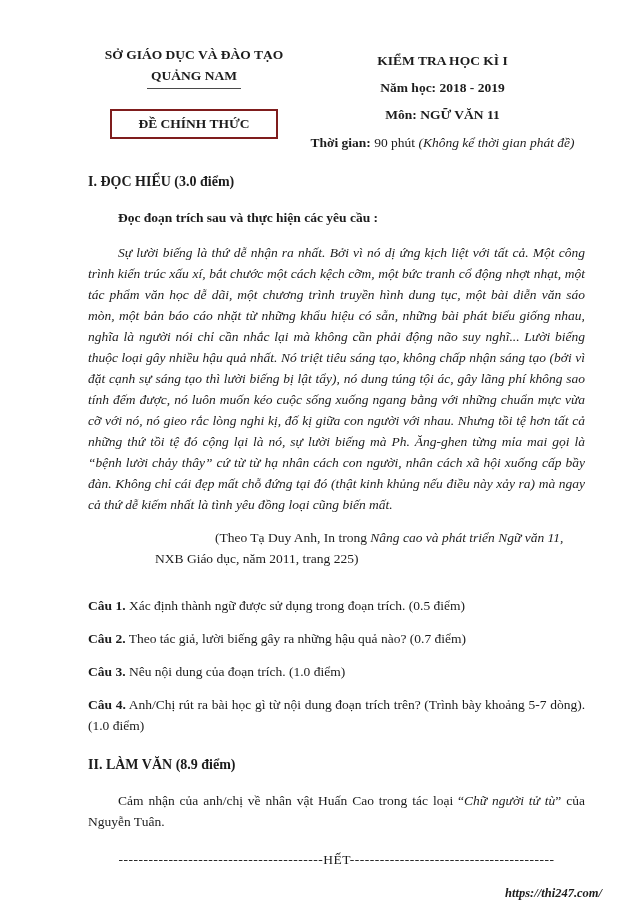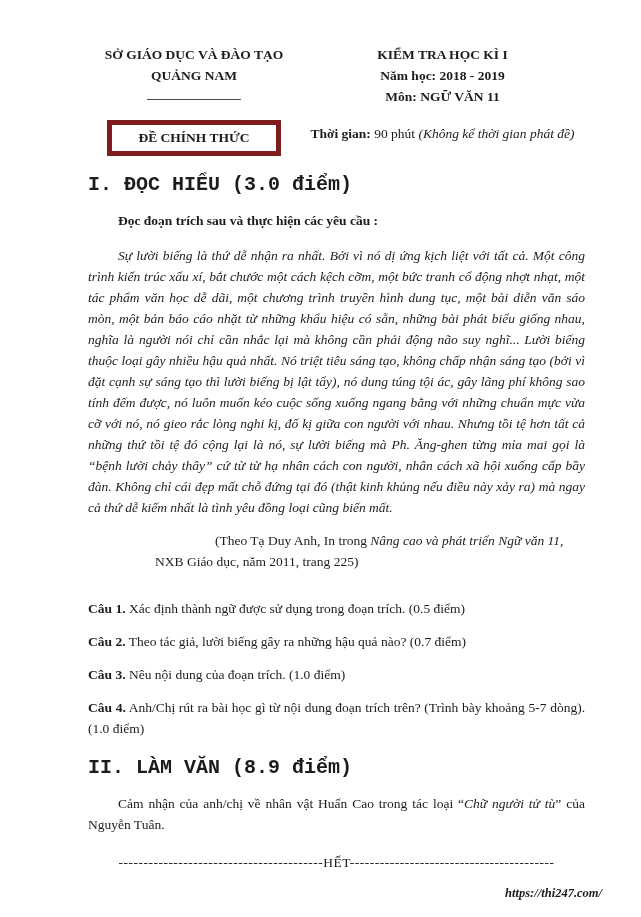--- a/index.html
+++ b/index.html
@@ -15,35 +15,35 @@
     font-size: 13.5px;
     line-height: 21px;
     padding: 44px 56px 0 88px;
     overflow: hidden;
   }
   
   .header { display: flex; align-items: flex-start; }
   .header-left { width: 212px; text-align: center; flex: none; }
   .header-right { flex: 1; text-align: center; }
   .dept-line1 { font-weight: bold; }
-  .dept-line2 { display: inline-block; font-weight: bold; border-bottom: 1.5px solid #4a4a4a; padding: 0 4px 13px 4px; }
+  .dept-line2 { display: inline-block; font-weight: bold; border-bottom: 1.5px solid #4a4a4a; padding: 0 4px 2px 4px; }
   .official-box {
     display: inline-block;
-    border: 5px solid #7f1d1d;
+    border: 2px solid #7f1d1d;
     padding: 2px 26px 3px 26px;
     font-weight: bold;
     margin-top: 20px;
     background: #fff;
   }
-  .hr-line { font-weight: bold; }
-  .time-line { margin-top: 16px; }
+  .hr-line { font-weight: bold; margin-top: 6px; }
+  .time-line { margin-top: 7px; }
   .time-label { font-weight: bold; }
   .time-note { font-style: italic; }
   
-  .section-heading { font-weight: bold; font-size: 20px; margin: 18px 0 0 0; font-family: Liberation Mono, monospace; }
+  .section-heading { font-weight: bold; font-size: 14px; margin: 18px 0 0 0; }
   .instruction { font-weight: bold; margin: 15px 0 14px 0; text-indent: 30px; }
   .passage {
     font-style: italic;
     text-align: justify;
     text-indent: 30px;
     margin: 0 0 12px 0;
   }
   .citation { margin: 12px 0 26px 67px; }
   .citation-line1 { padding-left: 60px; }
   .citation-book { font-style: italic; }

